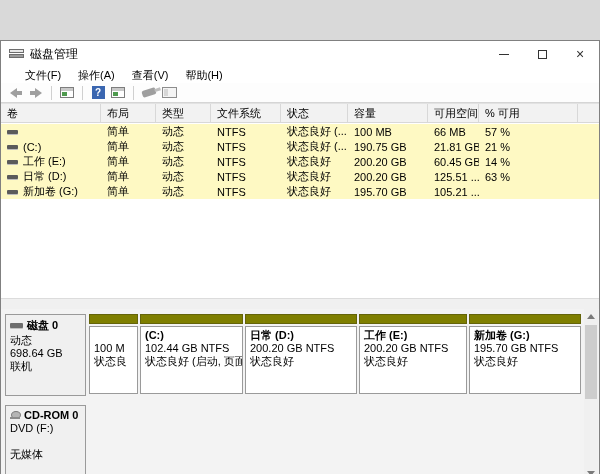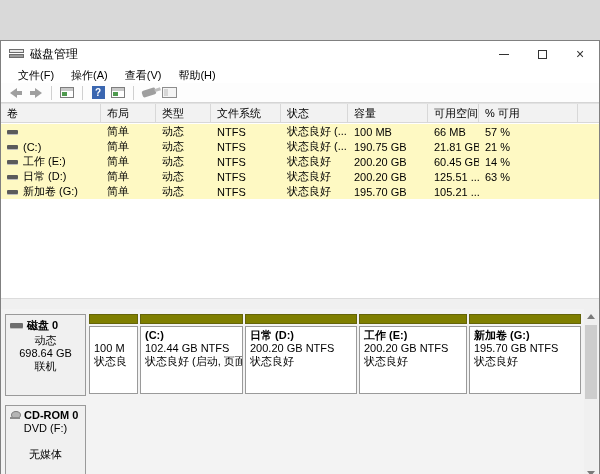--- a/index.html
+++ b/index.html
@@ -24,21 +24,21 @@
   .title-text { font-size:12px; }
   .win-controls { margin-left:auto; display:flex; height:100%; }
   .win-btn { width:38px; height:100%; display:flex; align-items:center;
     justify-content:center; cursor:default; }
   .glyph-min { width:10px; height:1px; background:#333; }
   .glyph-max { width:9px; height:9px; border:1px solid #333; }
   .glyph-close { font-size:14px; color:#333; line-height:1; }
 
   
   .menubar { position:absolute; top:26px; left:0; right:0; height:16px;
-    display:flex; align-items:center; padding-left:17px; background:#ffffff; }
+    display:flex; align-items:center; padding-left:24px; background:#ffffff; }
   .menu-item { margin-right:17px; font-size:11px; }
 
   
   .toolbar { position:absolute; top:42px; left:0; right:0; height:20px;
     display:flex; align-items:center; padding-left:5px; background:#fdfdfd;
     border-bottom:1px solid #d5d5d5; }
   .tb-sep { width:1px; height:14px; background:#d0d0d0; margin:0 5px; }
   .tb-btn { width:18px; height:16px; display:flex; align-items:center;
     justify-content:center; margin:0 1px; }
   .nav-arrow { display:flex; align-items:center; }
@@ -83,21 +83,21 @@
 
   
   .splitter { position:absolute; top:257px; left:0; width:600px; height:11px;
     background:#f0f0f0; border-top:1px solid #dcdcdc; }
 
   
   .gpane { position:absolute; top:268px; left:0; width:600px; height:173px;
     background:#f3f3f3; }
   .disk-label { position:absolute; left:4px; width:81px;
     background:#f0f0f0; border:1px solid #9a9a9a; padding:3px 4px;
-    overflow:hidden; white-space:nowrap;text-align:center; }
+    overflow:hidden; white-space:nowrap; }
   .disk-label .hd { display:flex; align-items:center; font-weight:bold;
     margin-bottom:1px; }
   .disk-ico { width:13px; height:5px; background:#6e6e6e; border-radius:1px;
     margin-right:4px; box-shadow:0 1px 0 #c2c2c2; }
   .cd-ico { width:10px; height:8px; position:relative; margin-right:4px; }
   .cd-ico::before { content:""; position:absolute; top:0; left:1px; width:8px;
     height:6px; border-radius:50%; background:#b5b5b5; border:1px solid #7c7c7c; }
   .cd-ico::after { content:""; position:absolute; bottom:0; left:0; width:10px;
     height:2px; background:#8b8b8b; }
   .dl-line { line-height:13px; }

